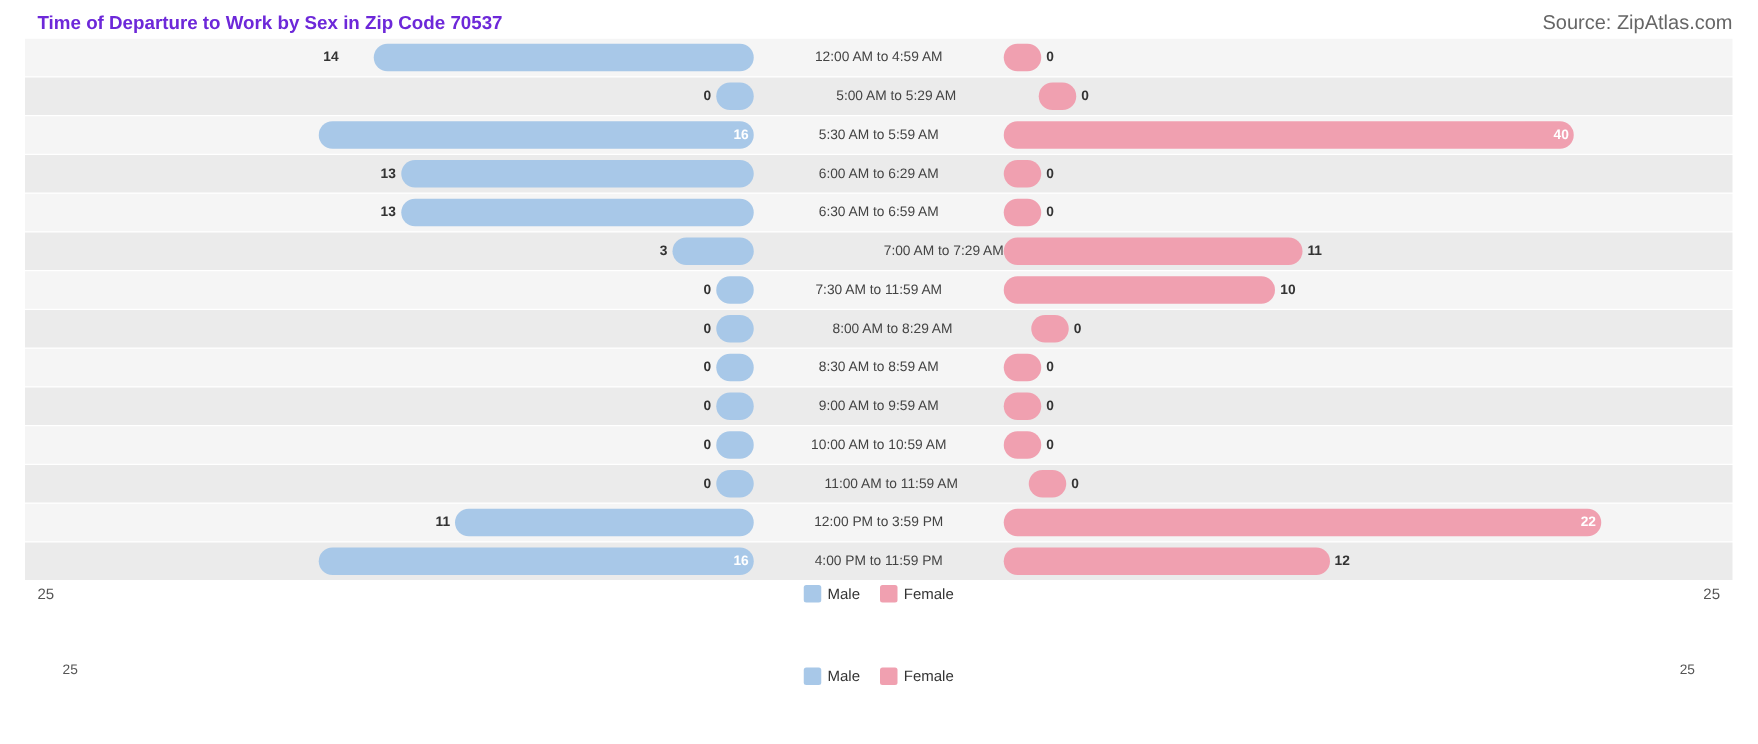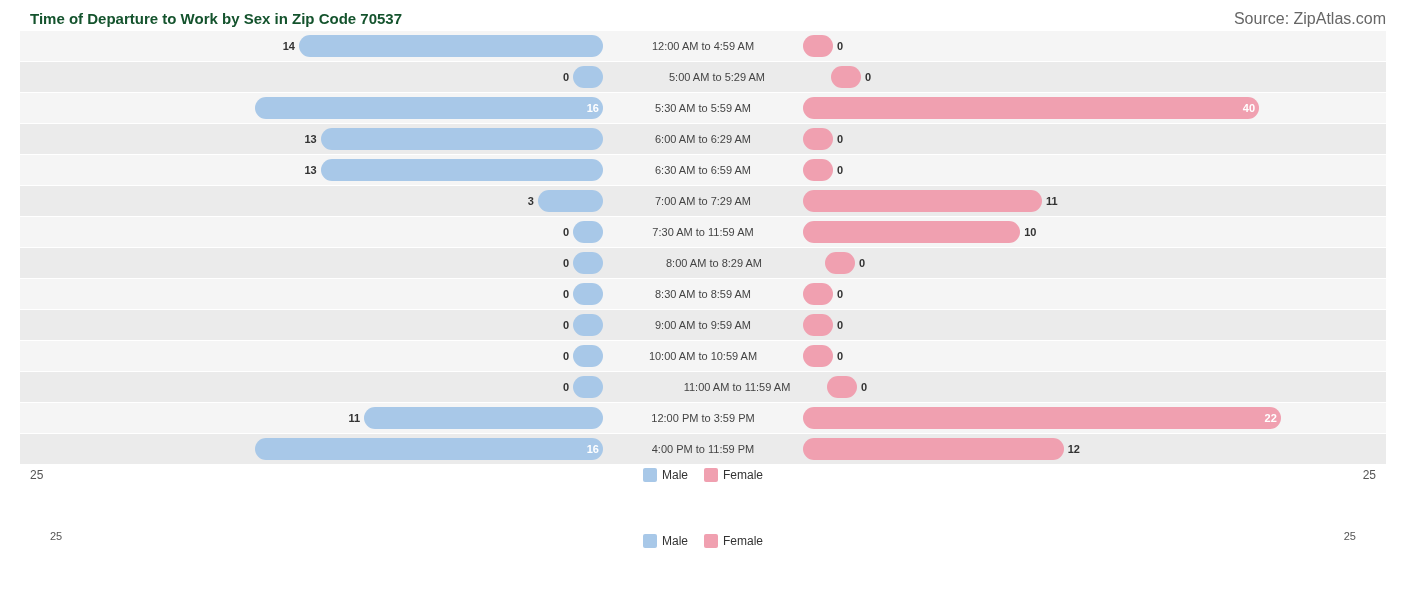--- a/index.html
+++ b/index.html
@@ -12,21 +12,21 @@
     }
     .chart-container {
       width: 1406px;
       height: 595px;
       padding: 10px 20px 30px 20px;
       position: relative;
     }
     .chart-title {
       font-size: 15px;
       font-weight: bold;
-      color: #14532d;
+      color: #6d28d9;
       text-align: left;
       margin-bottom: 4px;
       padding-left: 10px;
     }
     .source-text {
       position: absolute;
       top: 10px;
       right: 20px;
       font-size: 16px;
       color: #666;
@@ -88,21 +88,21 @@
 <body>
 
 <div class="chart-container">
   <div class="chart-title">Time of Departure to Work by Sex in Zip Code 70537</div>
   <div class="source-text">Source: ZipAtlas.com</div>
 
   <div class="chart-area">
     <div class="rows-container" id="rows-container">
     <div class="bar-row" style="background: rgb(245, 245, 245); display: flex; align-items: center; height: 30px; margin-bottom: 1px;">
 
-    <div style="width:583px; display:flex; align-items:center; justify-content:flex-end; padding-right:0; flex-shrink:0; position:relative;">
+    <div style="width:583px; display:flex; align-items:center; justify-content:flex-end; padding-right:0; flex-shrink:0; position:relative;gap:24px;">
 
         <span style="font-size:11px; font-weight:bold; color:#333; margin-right:4px; min-width:16px; text-align:right;">
           14
         </span>
         <div style="width:304.08000000000004px; height:22px; background:#a8c8e8; border-radius:11px; display:flex; align-items:center; justify-content:flex-start; position:relative;">
           
         </div>
 
     </div>
 
@@ -216,21 +216,21 @@
 
         <span style="font-size:11px; font-weight:bold; color:#333; margin-right:4px; min-width:16px; text-align:right;">
           3
         </span>
         <div style="width:65.16px; height:22px; background:#a8c8e8; border-radius:11px; display:flex; align-items:center; justify-content:flex-start; position:relative;">
           
         </div>
 
     </div>
 
-    <div style="width:200px; text-align:center; font-size:11px; color:#444; flex-shrink:0;">
+    <div style="width:200px; text-align:right; font-size:11px; color:#444; flex-shrink:0;">
       7:00 AM to 7:29 AM
     </div>
 
     <div style="flex:1; display:flex; align-items:center; justify-content:flex-start; position:relative;">
 
         <div style="width:238.92px; height:22px; background:#f0a0b0; border-radius:11px; display:flex; align-items:center; position:relative;">
           
         </div>
         <span style="font-size:11px; font-weight:bold; color:#333; margin-left:4px;">11</span>
 
@@ -340,21 +340,21 @@
   </div>
         <div class="bar-row" style="background: rgb(235, 235, 235); display: flex; align-items: center; height: 30px; margin-bottom: 1px;">
 
     <div style="width:583px; display:flex; align-items:center; justify-content:flex-end; padding-right:0; flex-shrink:0; position:relative;">
 
         <span style="font-size:11px; font-weight:bold; color:#333; margin-right:4px;">0</span>
         <div style="width:30px; height:22px; background:#a8c8e8; border-radius:11px;"></div>
 
     </div>
 
-    <div style="width:180px; text-align:center; font-size:11px; color:#444; flex-shrink:0;margin-left:44px;">
+    <div style="width:220px; text-align:center; font-size:11px; color:#444; flex-shrink:0;">
       11:00 AM to 11:59 AM
     </div>
 
     <div style="flex:1; display:flex; align-items:center; justify-content:flex-start; position:relative;">
 
         <div style="width:30px; height:22px; background:#f0a0b0; border-radius:11px;"></div>
         <span style="font-size:11px; font-weight:bold; color:#333; margin-left:4px;">0</span>
 
     </div>
   </div>

